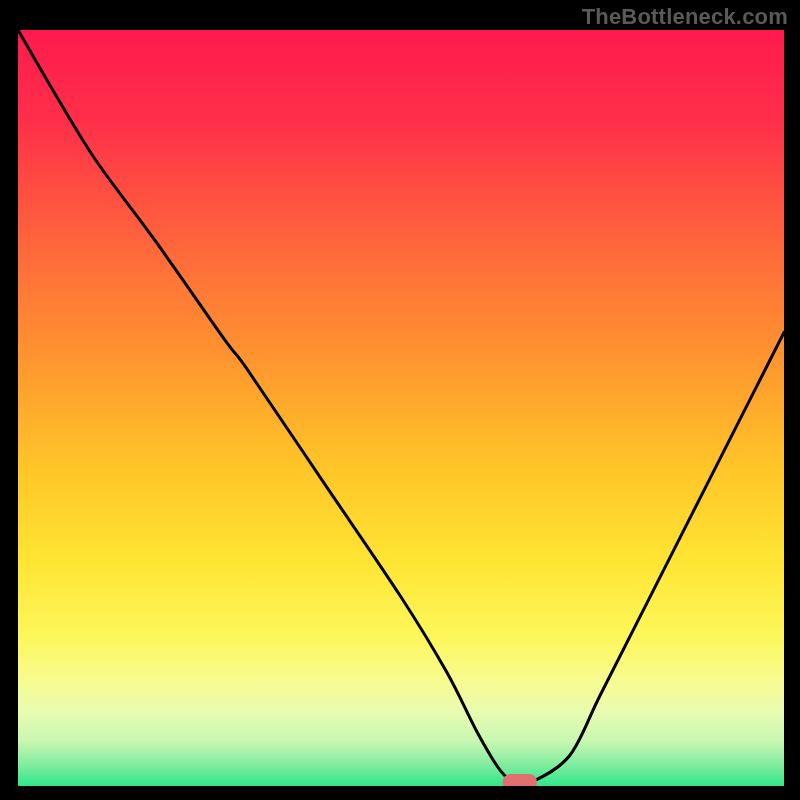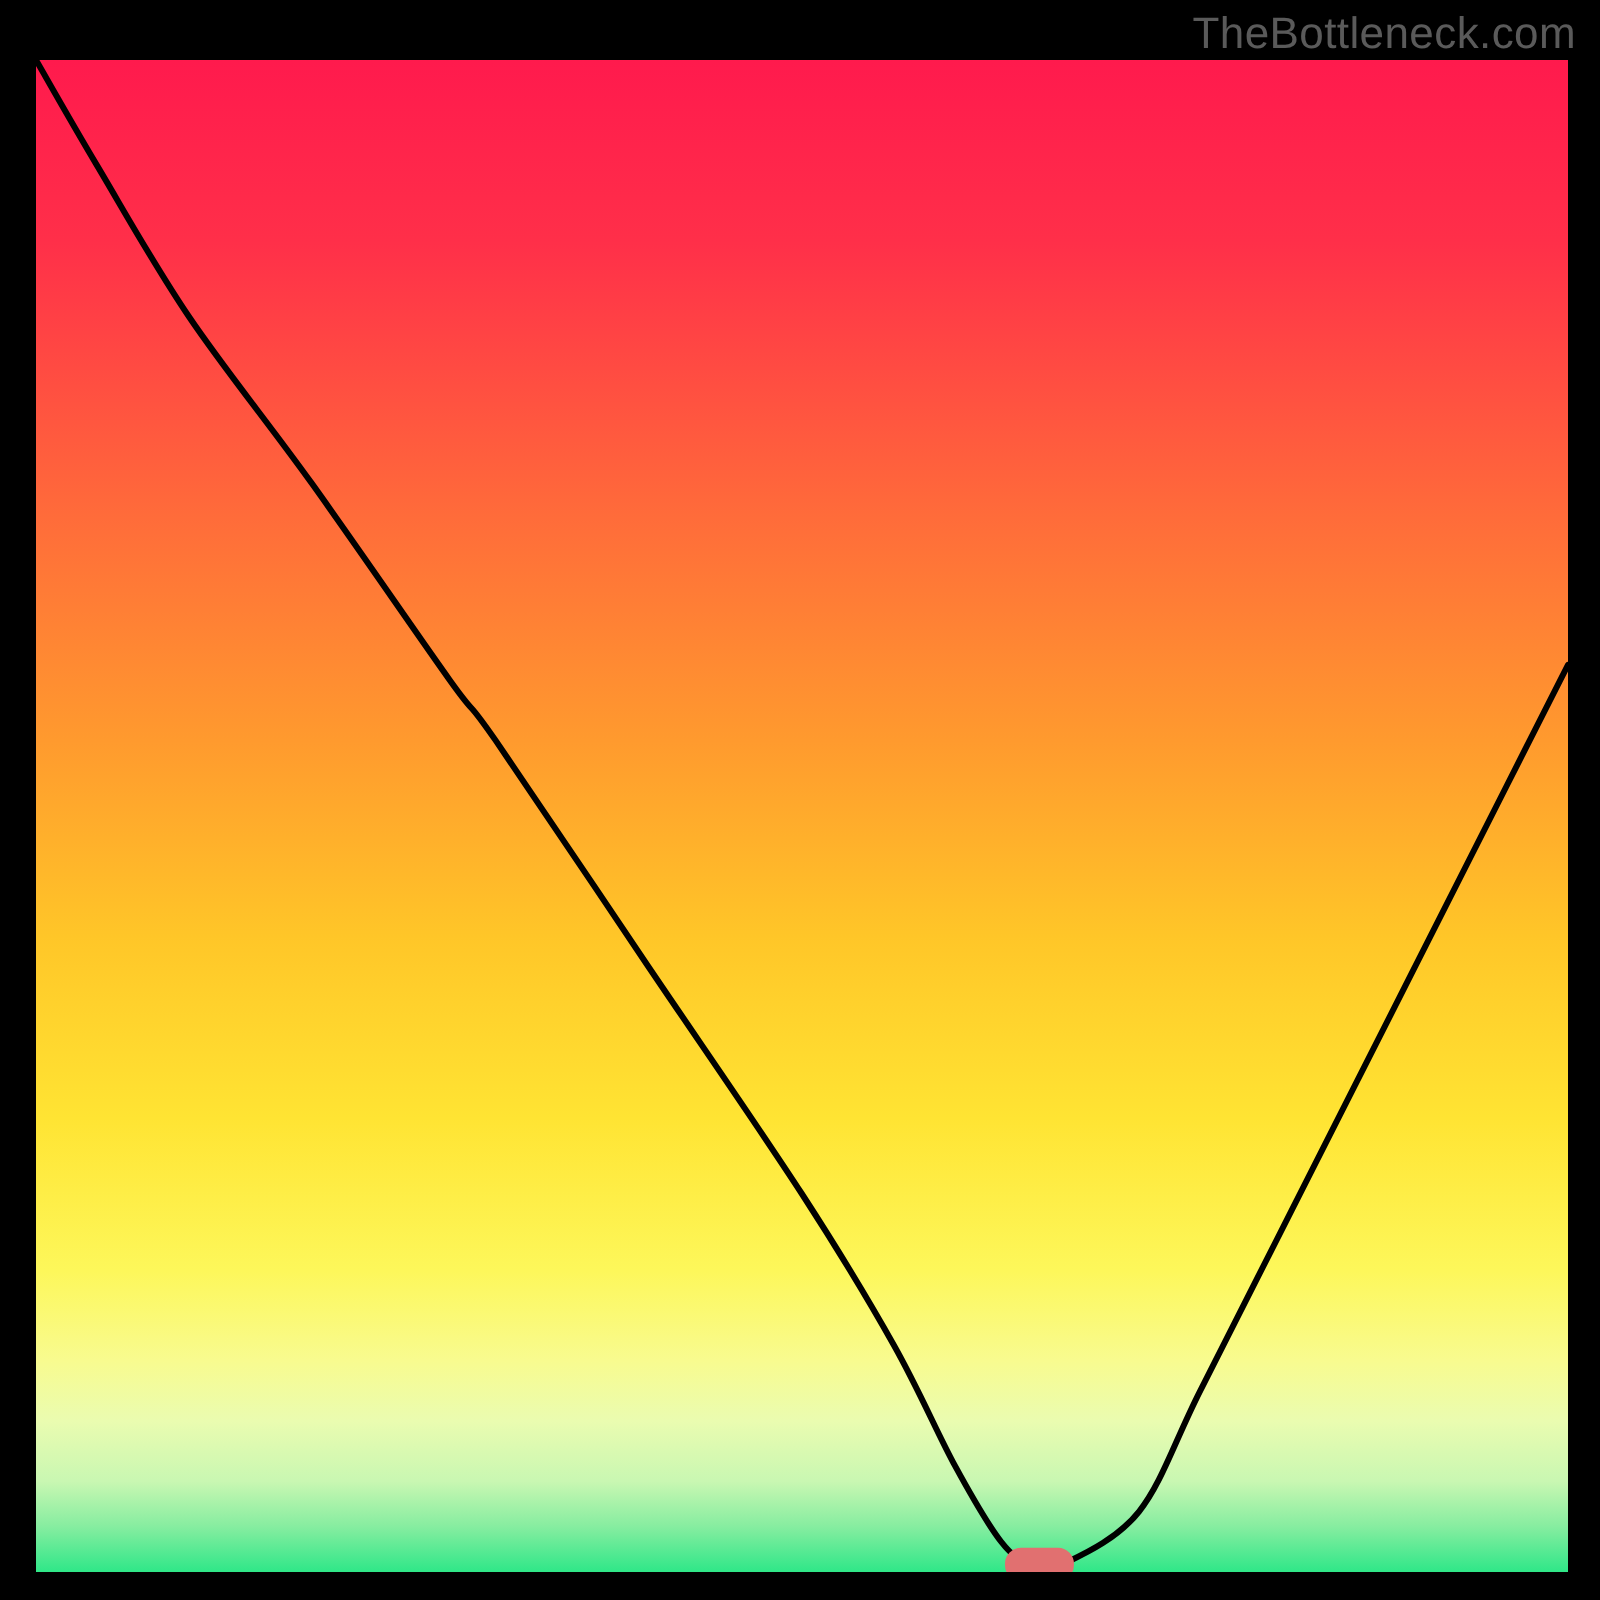--- a/index.html
+++ b/index.html
@@ -15,21 +15,21 @@
     position: relative;
     width: 800px;
     height: 800px;
   }
   .watermark {
     position: absolute;
     top: 4px;
     right: 12px;
     color: #5a5a5a;
     font-size: 22px;
-    font-weight: 400;
+    font-weight: 700;
     letter-spacing: 0.2px;
     user-select: none;
     margin-left: 34px;
   }
   .plot-area {
     position: absolute;
     left: 18px;
     top: 30px;
     width: 766px;
     height: 756px;

